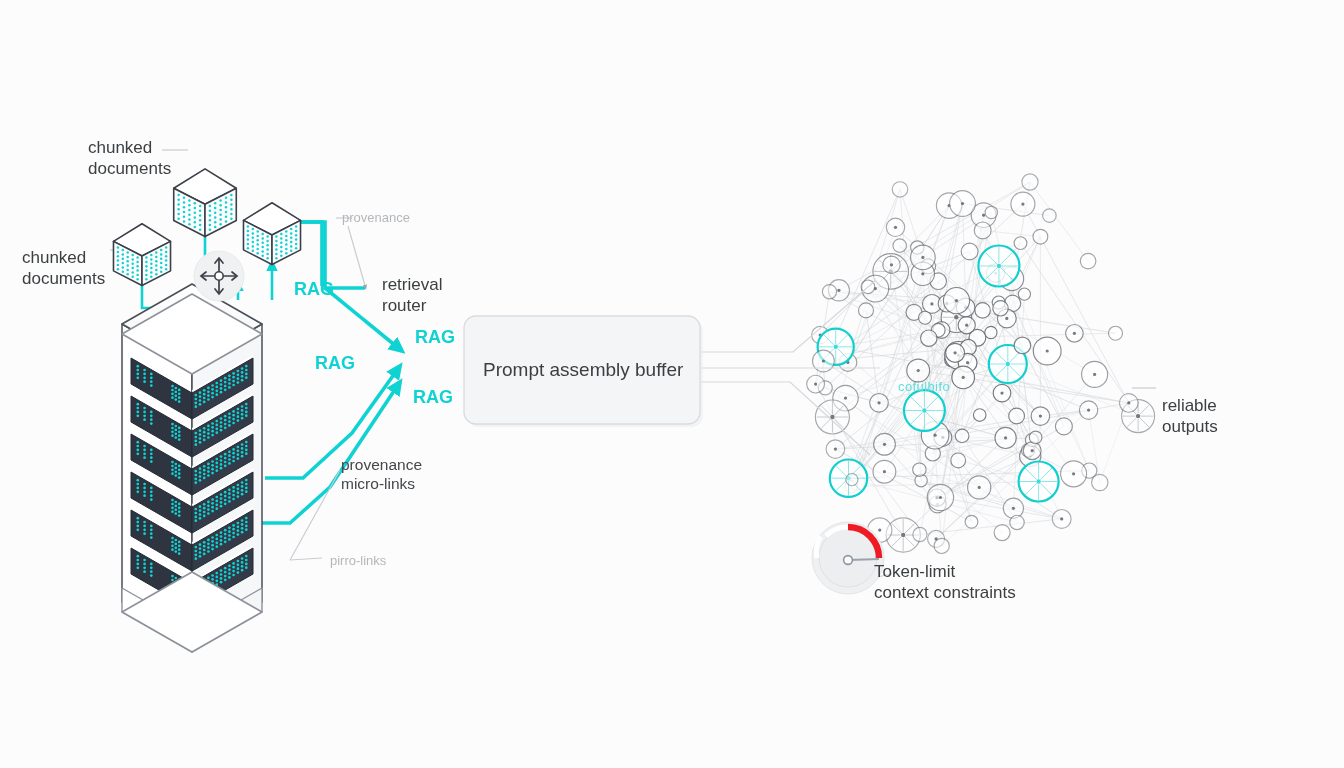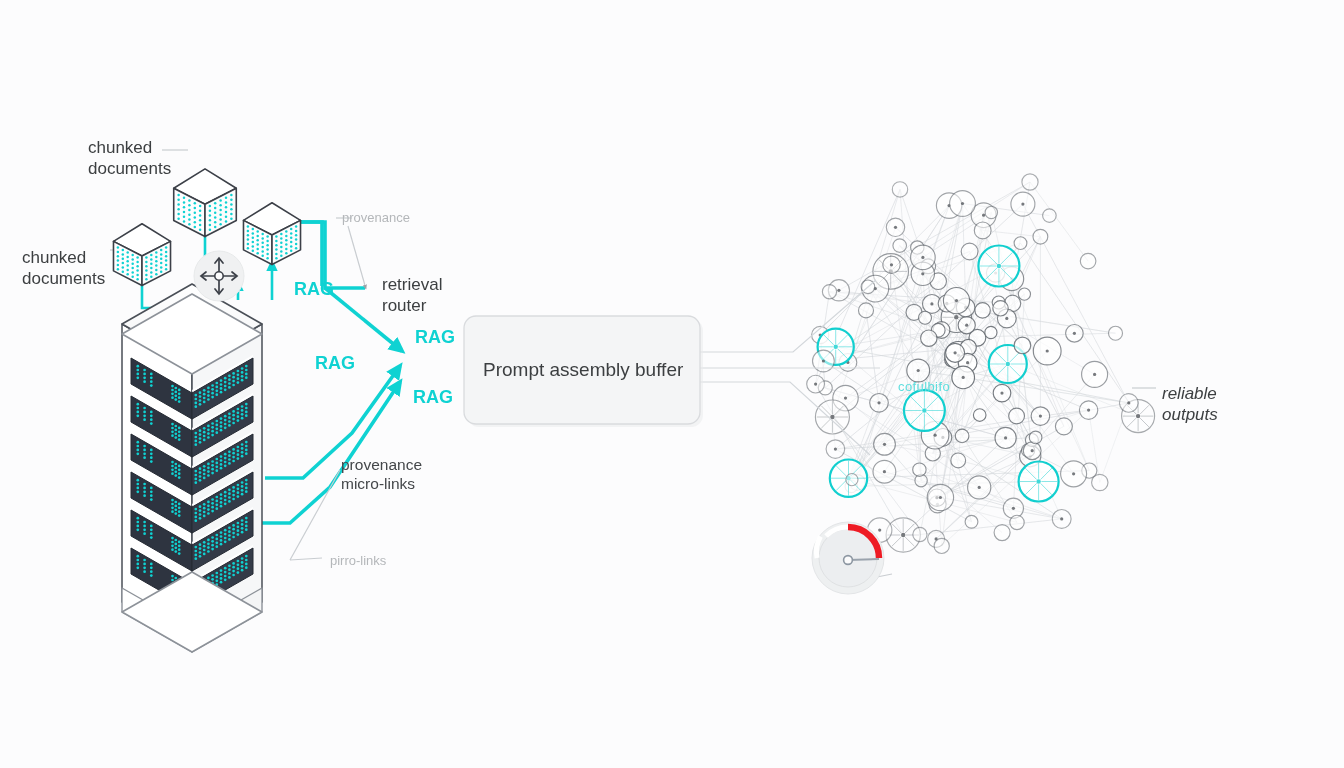--- a/index.html
+++ b/index.html
@@ -1557,23 +1557,25 @@
   <div class="lbl lbl-grey" style="left:342px;top:210px;">provenance</div>
 
   <div class="lbl lbl-dark" style="left:366px;top:275px;margin-left:16px;">retrieval
 router</div>
 
   <div class="lbl lbl-dark-sm" style="left:341px;top:456px;">provenance
 micro-links</div>
 
   <div class="lbl lbl-grey" style="left:322px;top:553px;margin-left:8px;">pirro-links</div>
 
-  <div class="lbl lbl-dark" style="left:1162px;top:384px;font-style:italic;">reliable
+  <div class="lbl lbl-dark" style="left:1162px;top:396px;">reliable
 outputs</div>
 
+  <div class="lbl lbl-dark" style="left:874px;top:562px;">Token-limit
+context constraints</div>
 
   <div class="lbl lbl-graph" style="left:898px;top:359px;margin-top:20px;">cofulbifo</div>
 
   <div class="lbl lbl-dark" style="left:483px;top:358px;font-size:19px;">Prompt assembly buffer</div>
 
   <div id="rag-labels">
       <div class="lbl lbl-cyan" style="left: 294px; top: 279px;">RAG</div>
       <div class="lbl lbl-cyan" style="left: 415px; top: 327px;">RAG</div>
       <div class="lbl lbl-cyan" style="left: 315px; top: 353px;">RAG</div>
       <div class="lbl lbl-cyan" style="left: 413px; top: 387px;">RAG</div>

